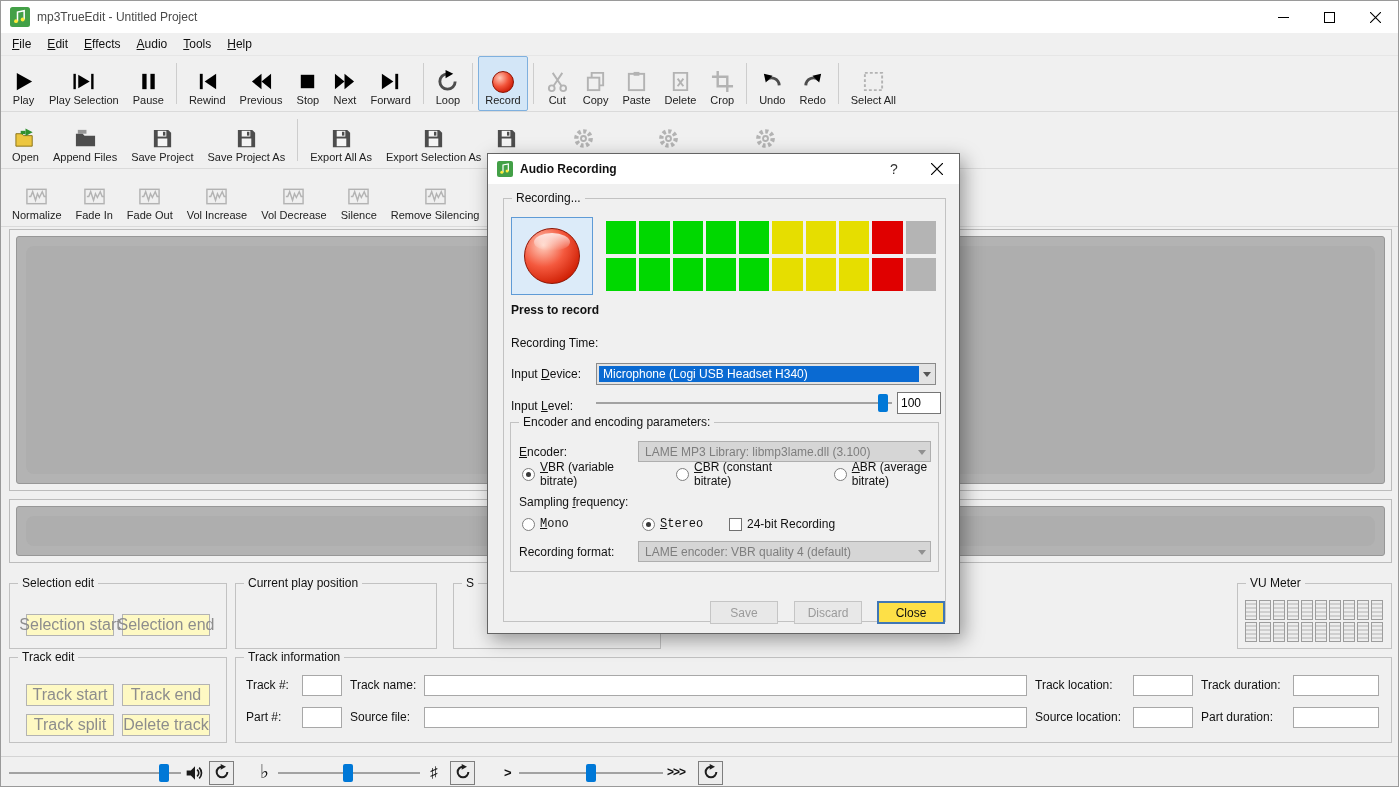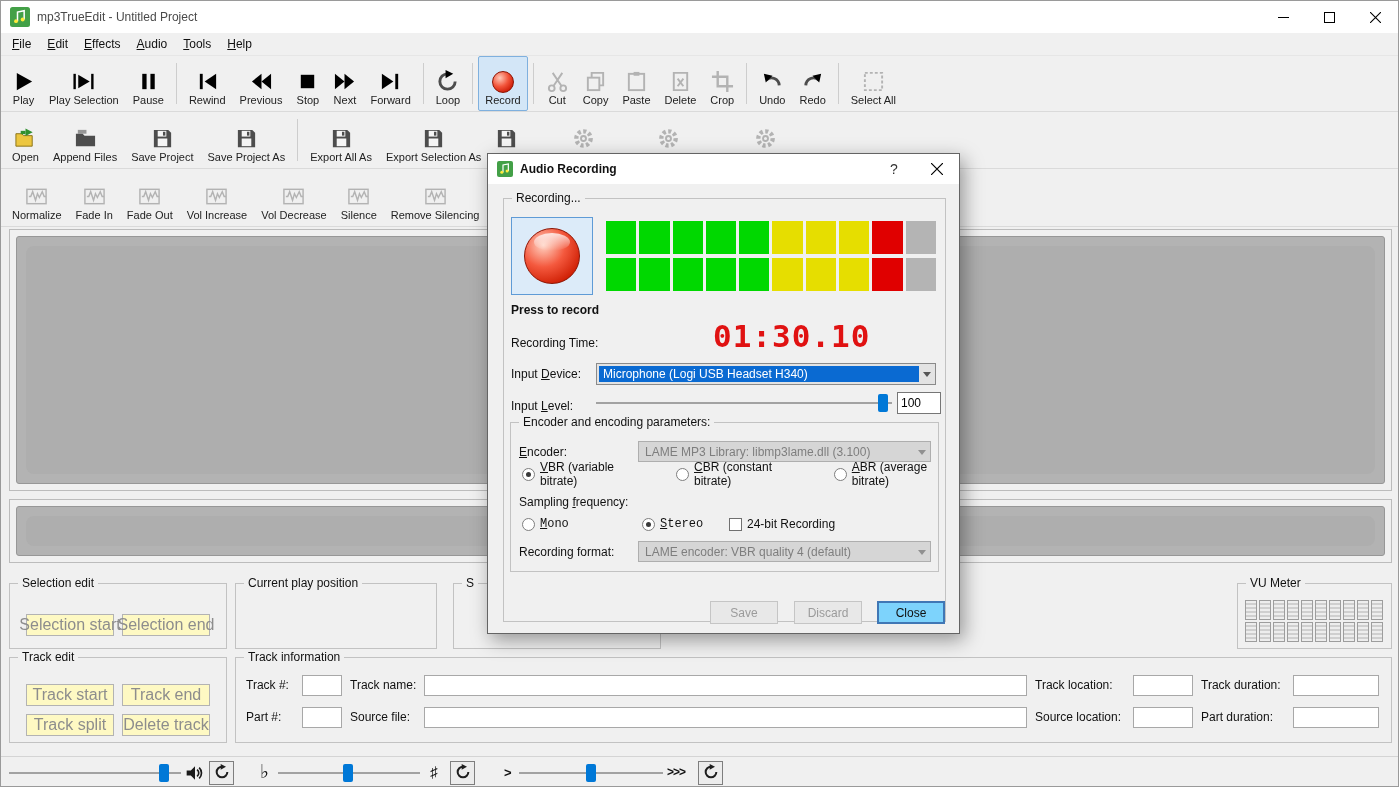--- a/index.html
+++ b/index.html
@@ -119,21 +119,21 @@
   .radio-row{position:absolute;display:flex;gap:30px;align-items:center;height:16px;}
   .row-bitrate{left:34px;top:312px;}
   .row-bitrate .radio-item{min-width:124px;}
   .row-channels{left:34px;top:362px;font-family:Liberation Mono, monospace;}
   .row-channels .radio-item{min-width:90px;}
   .radio-item{display:flex;align-items:center;gap:5px;font-size:12px;}
   .radio{width:13px;height:13px;border:1px solid #7e7e7e;border-radius:50%;background:#fff;position:relative;flex:none;}
   .radio.checked::after{content:"";position:absolute;left:3px;top:3px;width:5px;height:5px;border-radius:50%;background:#3a3a3a;}
   .chk-item{position:absolute;left:241px;top:362px;display:flex;align-items:center;gap:5px;font-size:12px;height:16px;}
   .checkbox{width:13px;height:13px;border:1px solid #707070;background:#fff;flex:none;}
-  .dlg-btn{position:absolute;top:447px;width:68px;height:23px;display:flex;align-items:center;justify-content:center;font-size:12px;background:#7dd3fc;border:1px solid #adadad;}
+  .dlg-btn{position:absolute;top:447px;width:68px;height:23px;display:flex;align-items:center;justify-content:center;font-size:12px;background:#fde047;border:1px solid #adadad;}
   .dlg-btn.disabled{color:#9b9b9b;background:#e8e8e8;border-color:#c5c5c5;}
   .dlg-btn.default{border:2px solid #4077b5;}
   .b-save{left:222px;}.b-discard{left:306px;}.b-close{left:389px;}
 </style>
 </head>
 <body>
 
 <div class="app">
 
   <div class="titlebar">
@@ -689,21 +689,20 @@
           <div class="vu-cell" style="background: rgb(230, 222, 0);"></div>
           <div class="vu-cell" style="background: rgb(230, 222, 0);"></div>
           <div class="vu-cell" style="background: rgb(230, 222, 0);"></div>
           <div class="vu-cell" style="background: rgb(224, 0, 0);"></div>
           <div class="vu-cell" style="background: rgb(180, 180, 180);"></div>
         </div>
       </div>
 
     <div class="press-rec">Press to record</div>
     <div class="lbl rt-label">Recording Time:</div>
-    <div class="seg">01:30.10</div>
 
     <div class="lbl id-label">Input <u>D</u>evice:</div>
     <div class="combo c-device">
       <span class="sel">Microphone (Logi USB Headset H340)</span>
       <span class="caret"></span>
     </div>
 
     <div class="lbl il-label">Input <u>L</u>evel:</div>
     <div class="hslider s-level">
       <div class="track"></div>

